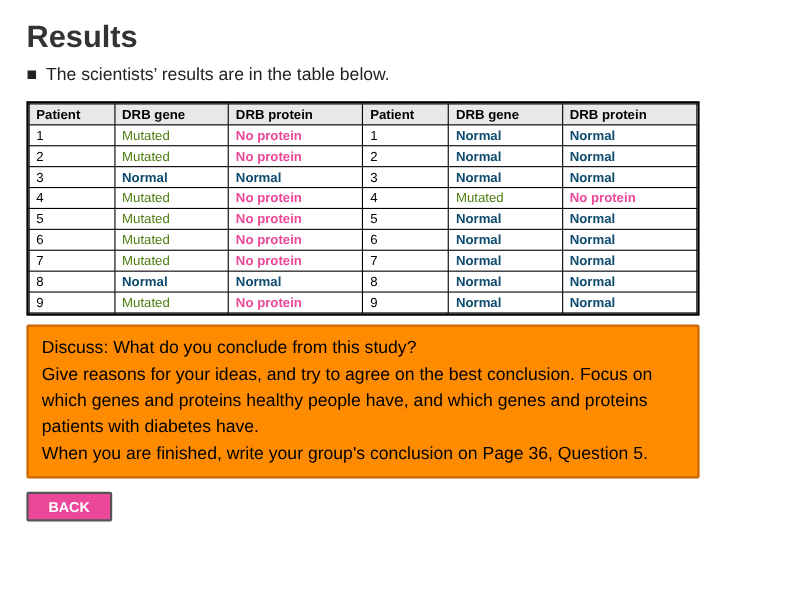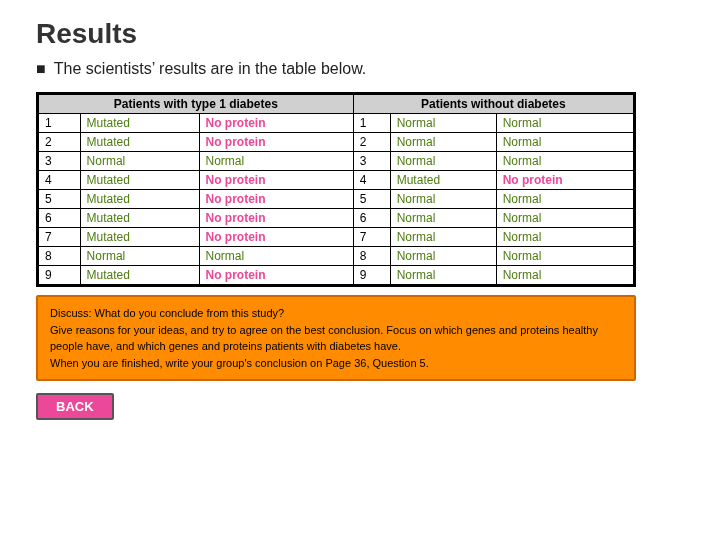--- a/index.html
+++ b/index.html
@@ -7,21 +7,21 @@
       width: 720px;
       height: 540px;
       background: #ffffff;
       font-family: Arial, sans-serif;
       overflow: hidden;
     }
     .page {
       width: 660px;
       height: 540px;
       background: #ffffff;
-      padding: 18px 24px 14px 36px;
+      padding: 18px 24px 14px 24px;
       display: flex;
       flex-direction: column;
       gap: 8px;
     }
     .title {
       font-size: 28px;
       font-weight: bold;
       color: #333;
       margin-bottom: 2px;
     }
@@ -62,28 +62,28 @@
     }
     .mutated {
       color: #4d7c0f;
       font-weight: normal;
     }
     .no-protein {
       color: #ec4899;
       font-weight: bold;
     }
     .normal {
-      color: #4d7c0f;
-      font-weight: normal;
+      color: #0c4a6e;
+      font-weight: bold;
     }
     .discuss-box {
       background: #ff8c00;
       border: 2px solid #cc6600;
       padding: 8px 12px;
-      font-size: 11px;
+      font-size: 16px;
       color: #000;
       line-height: 1.5;
       border-radius: 2px;
       flex-shrink: 0;
     }
     .back-btn {
       display: inline-block;
       background: #ec4899;
       color: #fff;
       font-weight: bold;
@@ -107,22 +107,26 @@
   <div class="title">Results</div>
   <div class="subtitle">
     <span class="bullet">■</span>
     <span>The scientists’ results are in the table below.</span>
   </div>
 
   <div class="table-container">
     <table>
       <thead>
         <tr>
-          <th class="group-header" colspan="3">Patients with type 1 diabetes</th>
-          <th class="group-header" colspan="3">Patients without diabetes</th>
+          <th class="col-header">Patient</th>
+          <th class="col-header">DRB gene</th>
+          <th class="col-header">DRB protein</th>
+          <th class="col-header">Patient</th>
+          <th class="col-header">DRB gene</th>
+          <th class="col-header">DRB protein</th>
         </tr>
       </thead>
       <tbody id="table-body">
       <tr>
             <td class="patient-num">1</td>
             <td class="mutated">Mutated</td>
             <td class="no-protein">No protein</td>
             <td class="patient-num">1</td>
             <td class="normal">Normal</td>
             <td class="normal">Normal</td>

